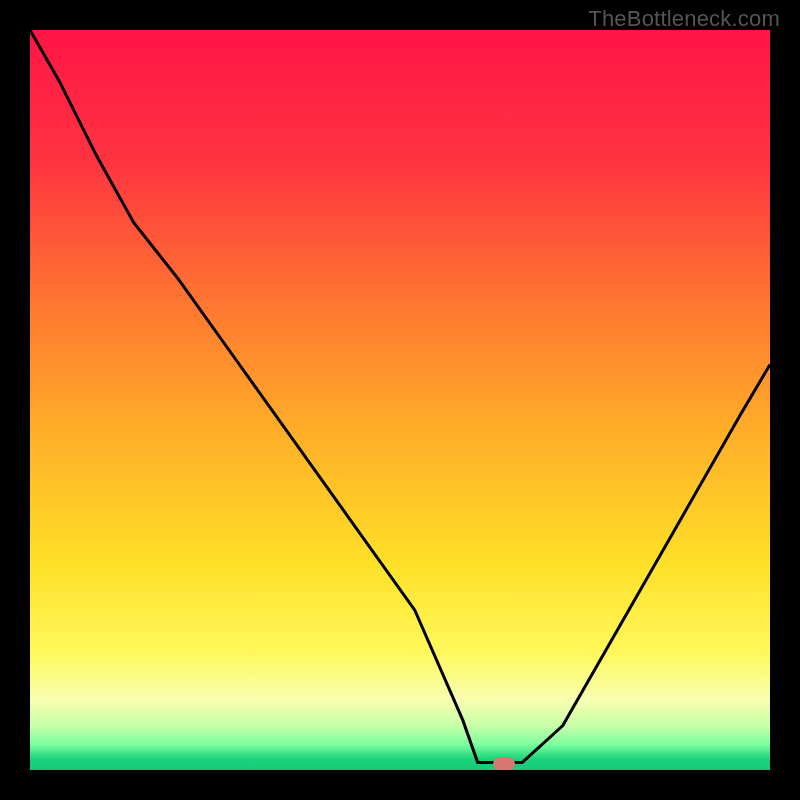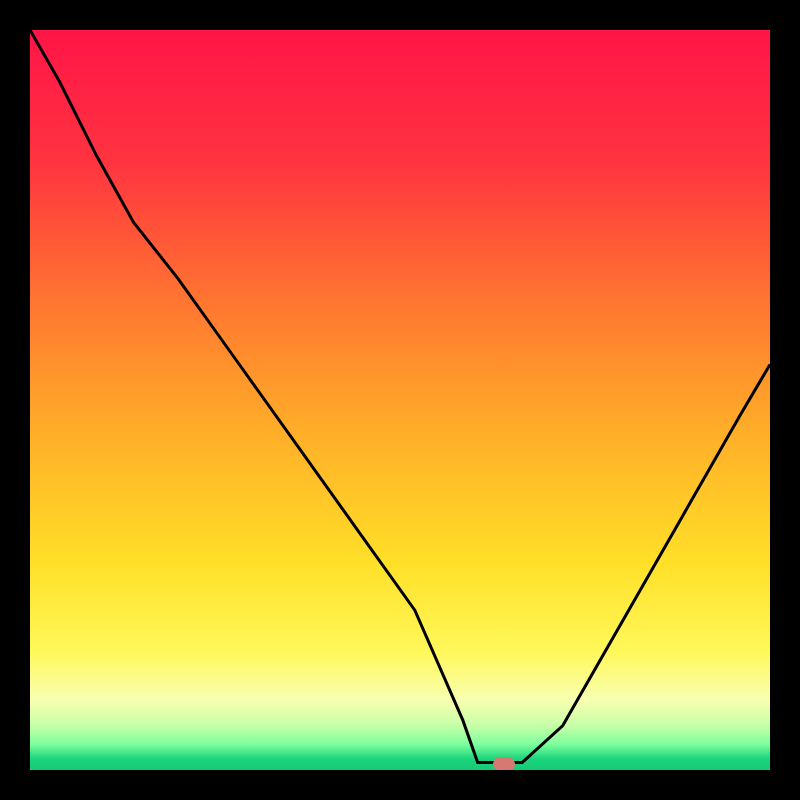--- a/index.html
+++ b/index.html
@@ -45,20 +45,21 @@
     position: absolute;
     left: 0; top: 0;
     width: 740px;
     height: 740px;
   }
 </style>
 </head>
 <body>
 
 <div class="frame">
+  <div class="watermark">TheBottleneck.com</div>
 
   <div class="plot" id="plot">
     <svg class="curve" id="curve-svg" viewBox="0 0 740 740" preserveAspectRatio="none">
       <defs>
         <linearGradient id="bg-grad" x1="0" y1="0" x2="0" y2="1">
             <stop offset="0%" stop-color="#ff1547"></stop>
             <stop offset="18%" stop-color="#ff3440"></stop>
             <stop offset="38%" stop-color="#ff7a30"></stop>
             <stop offset="55.00000000000001%" stop-color="#ffb028"></stop>
             <stop offset="72%" stop-color="#ffe028"></stop>

